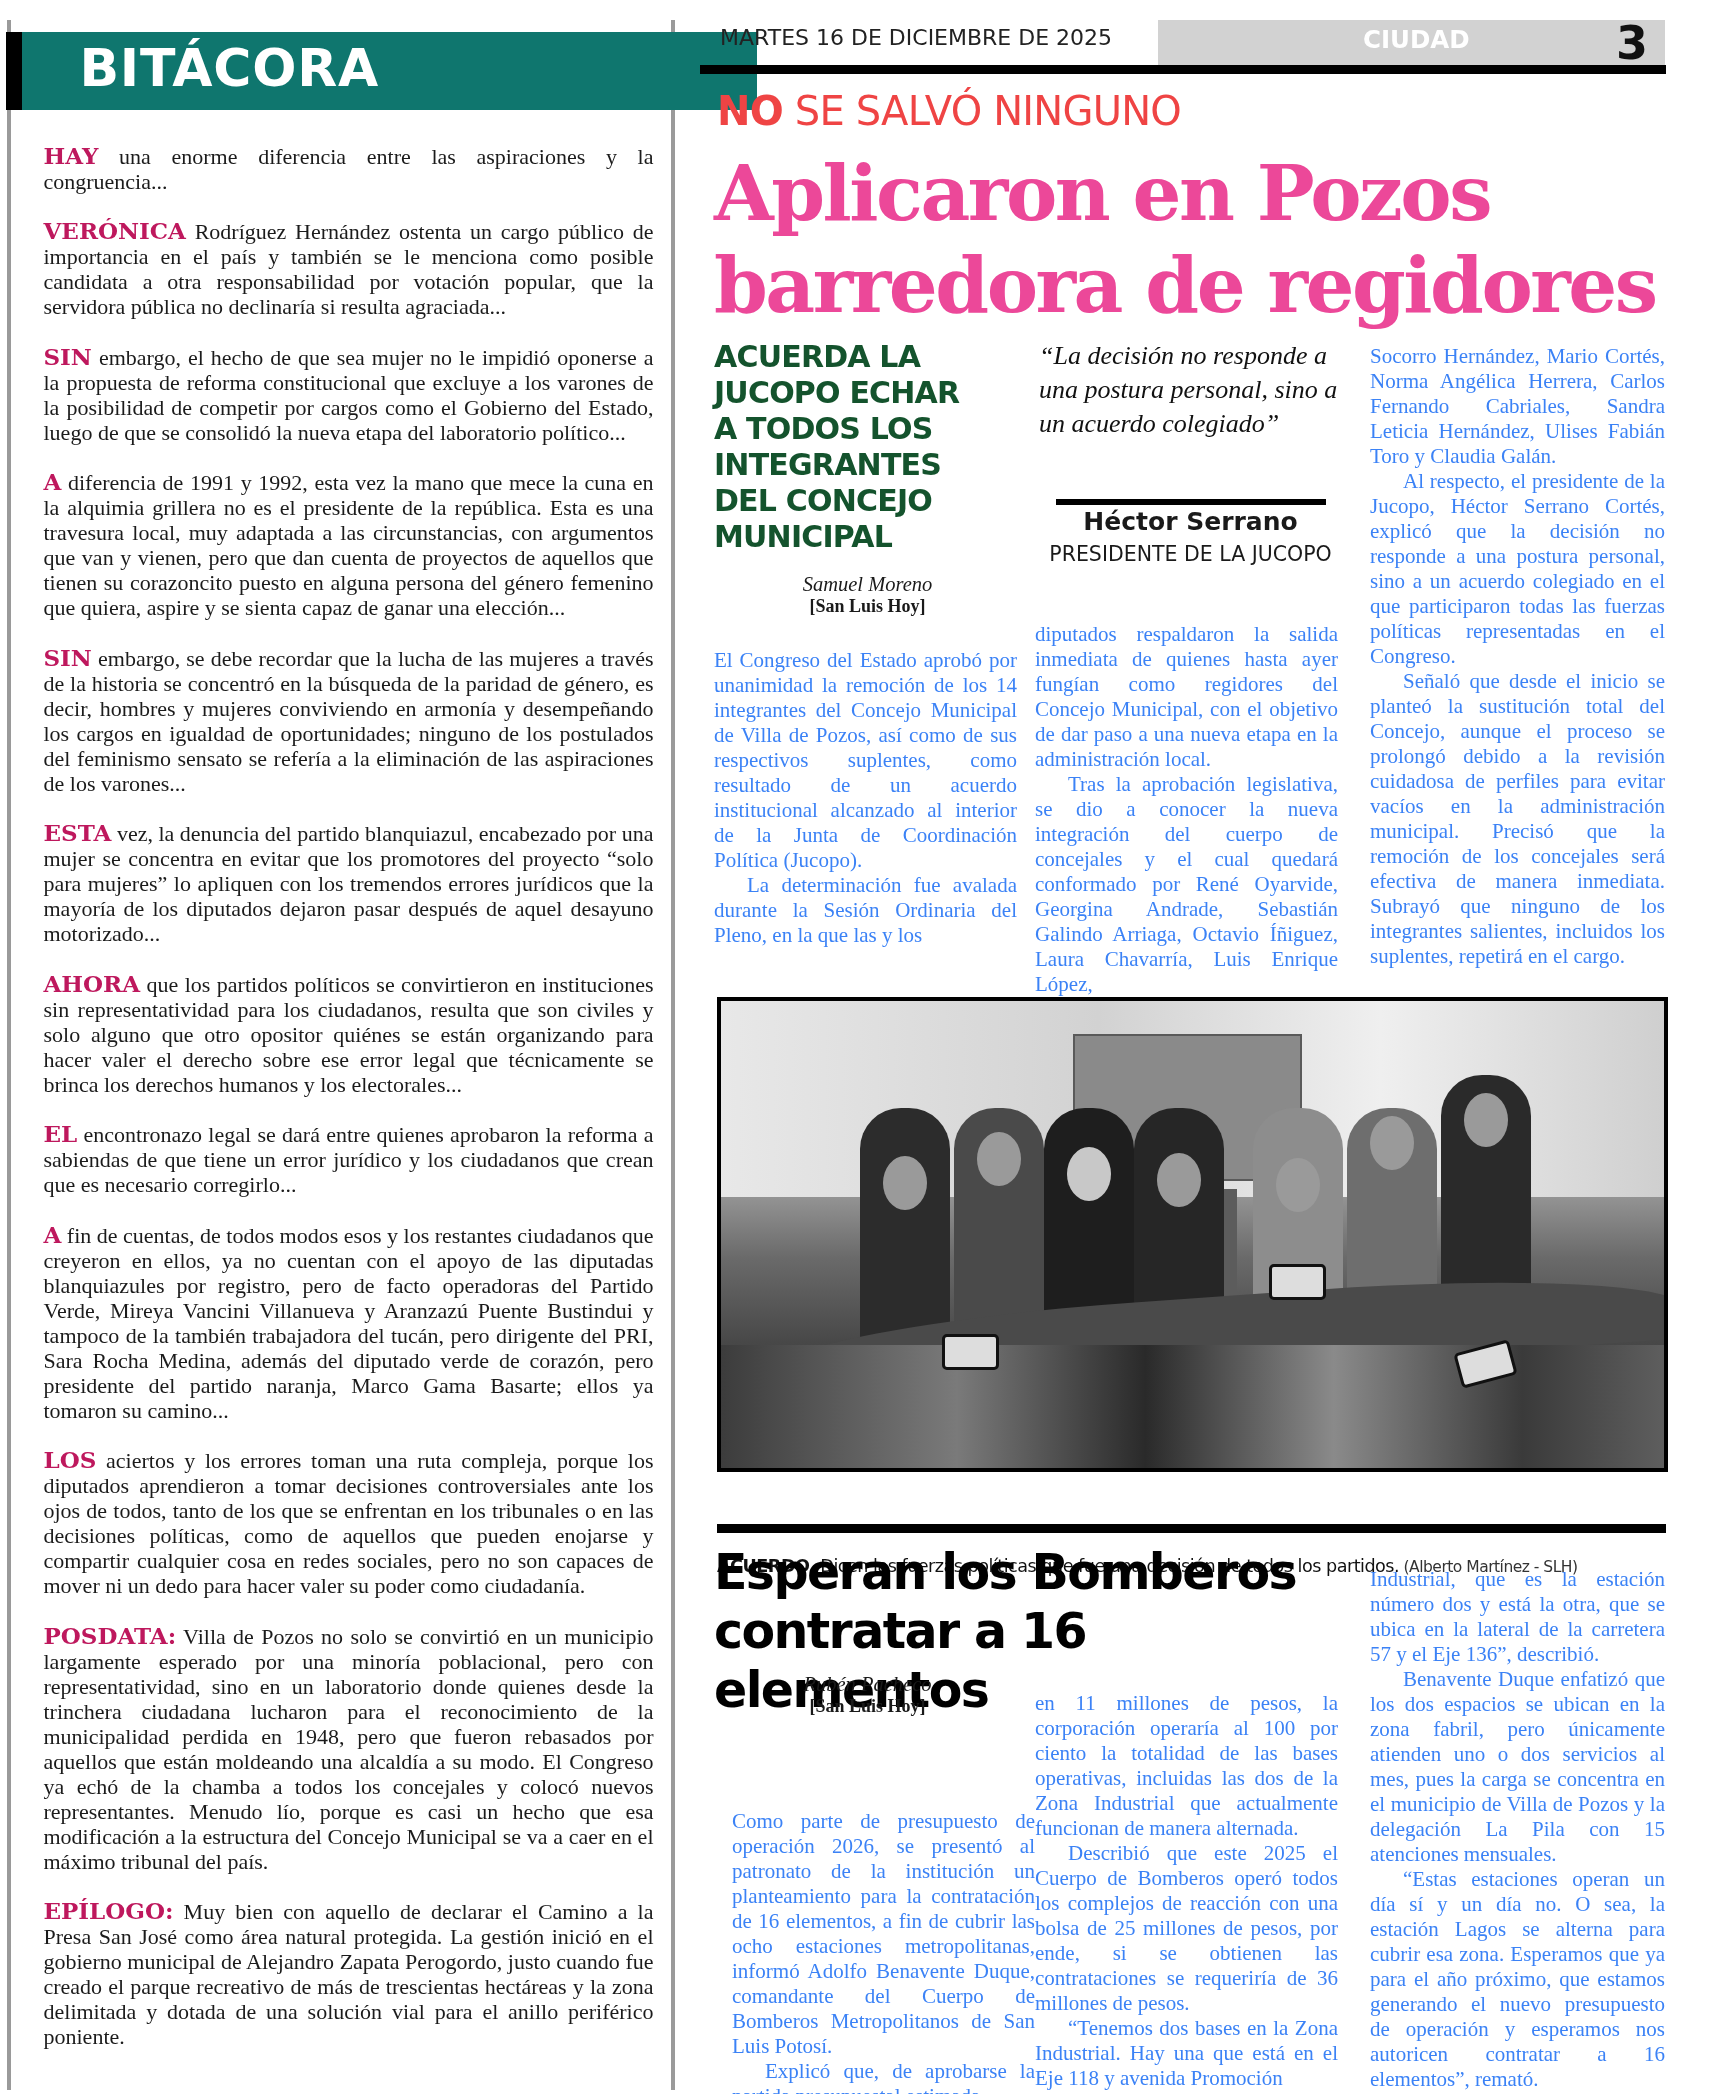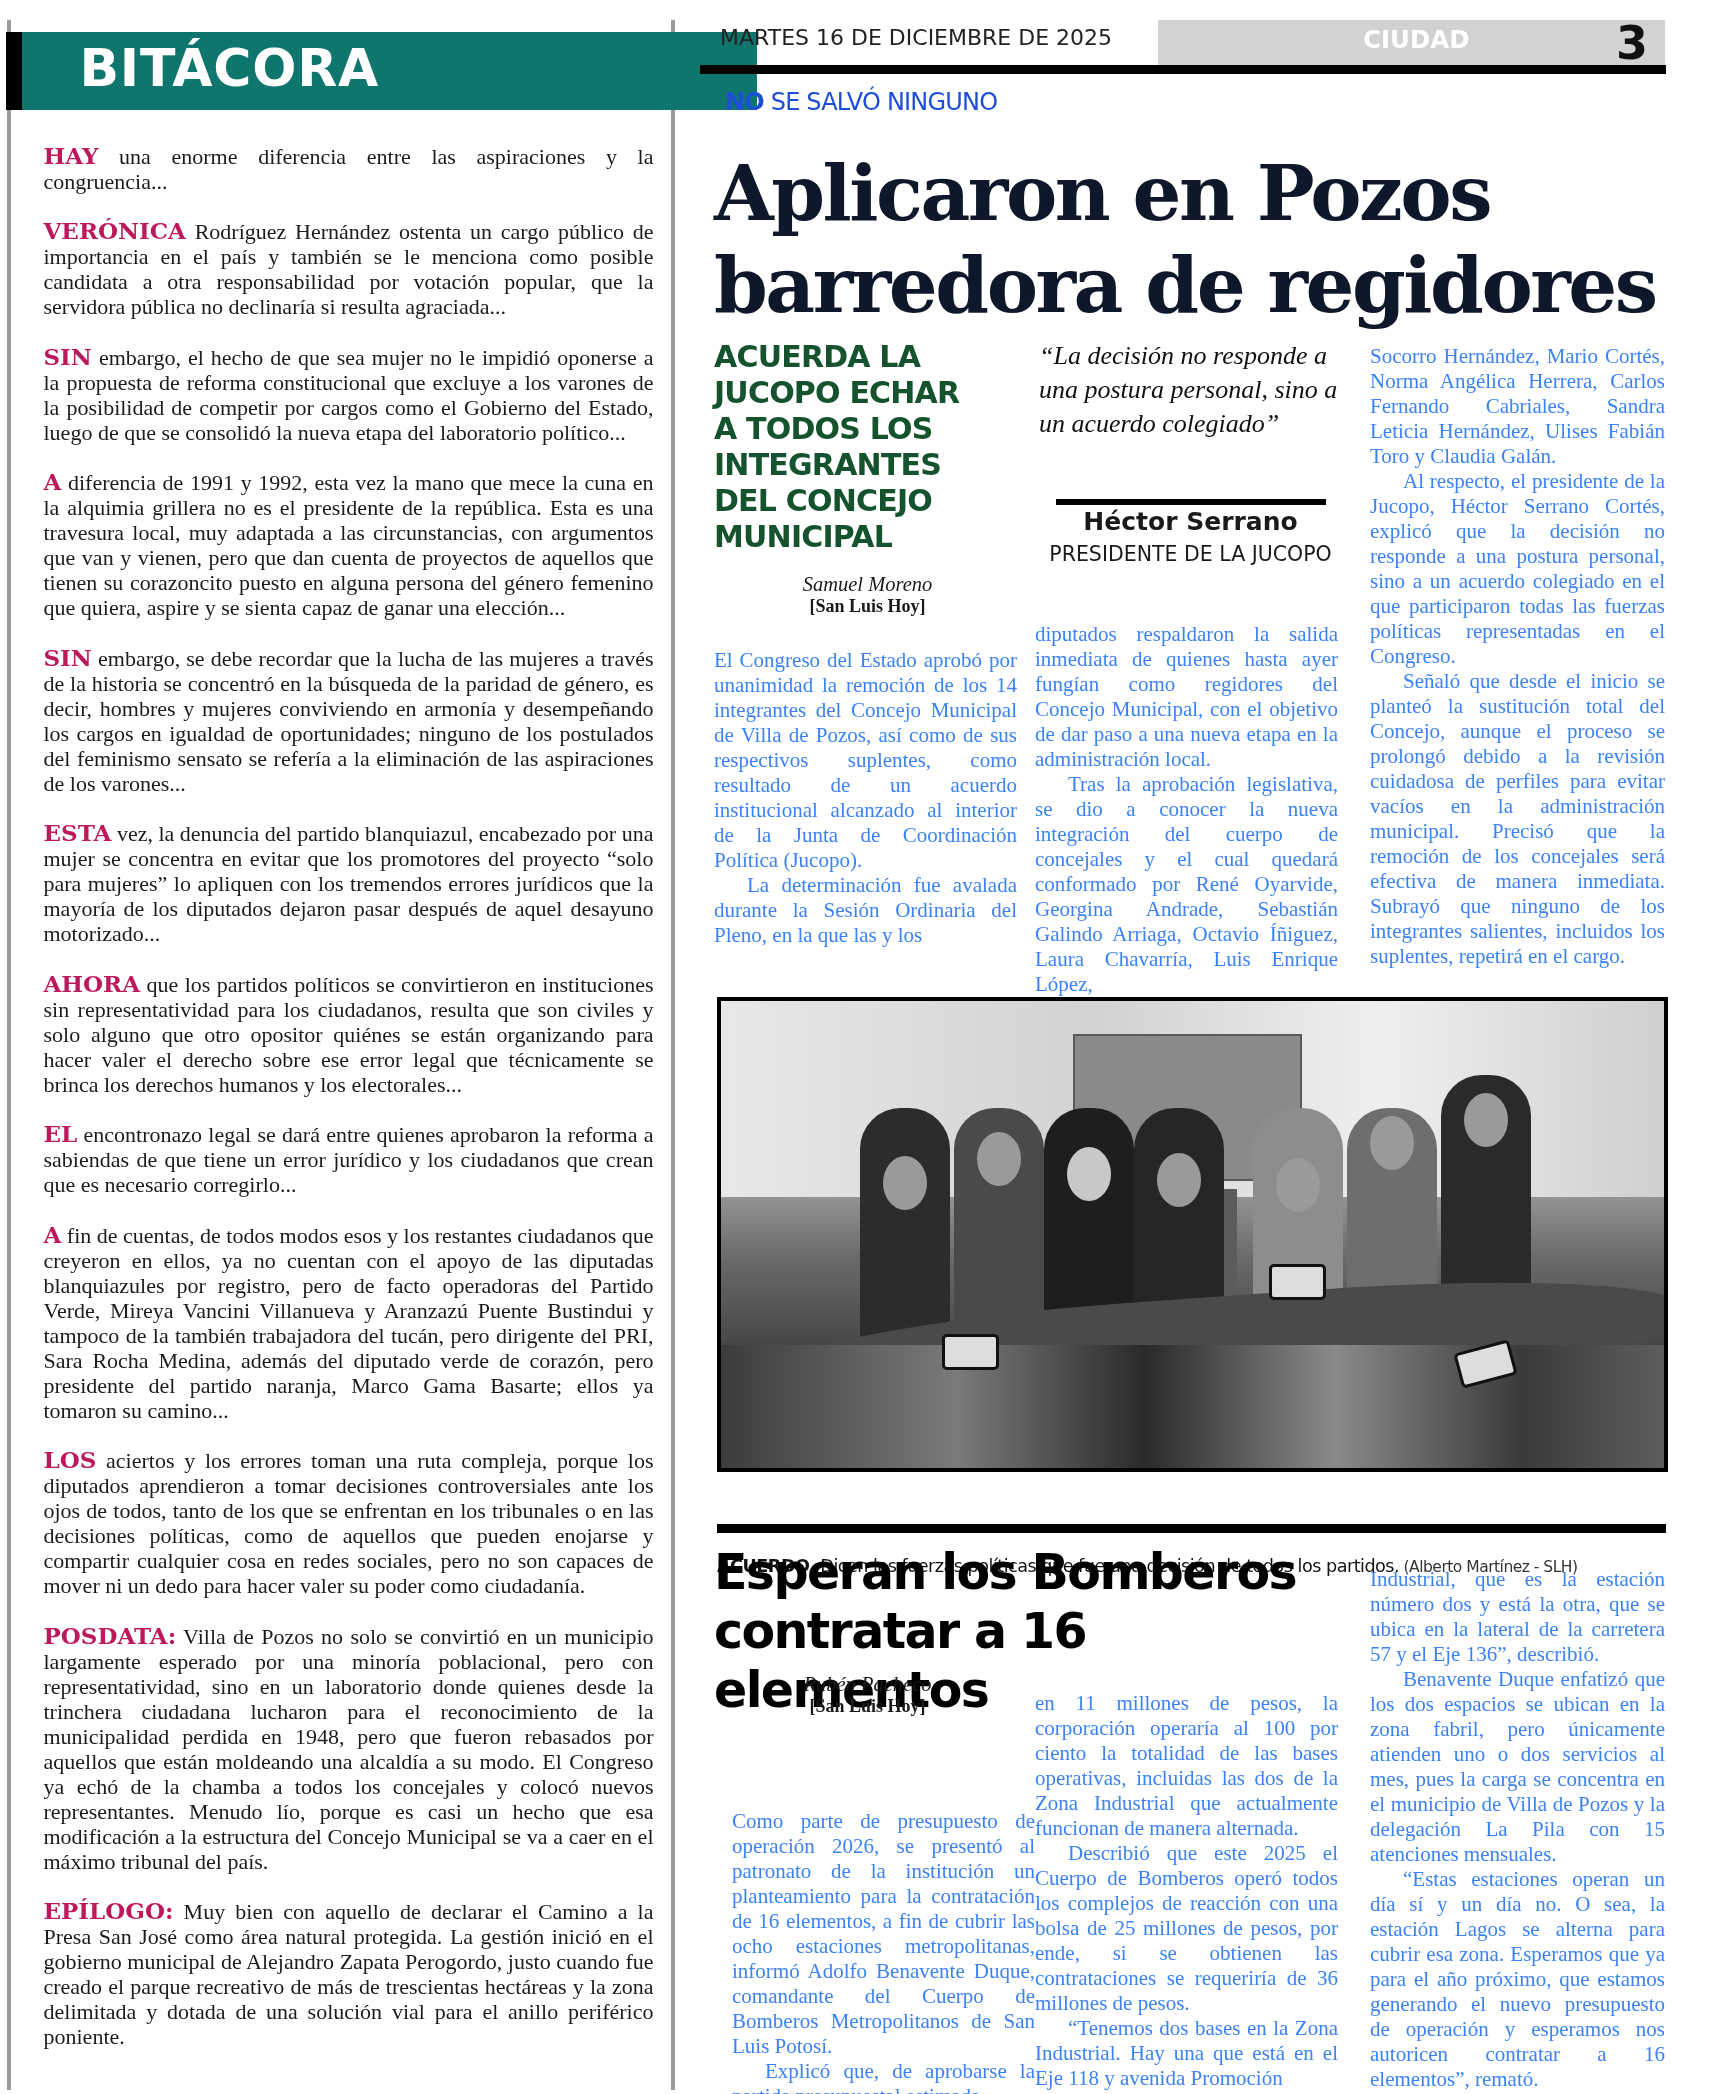--- a/index.html
+++ b/index.html
@@ -47,27 +47,27 @@
     position: absolute; left: 1616px; top: 16.4px;
     font-family: "DejaVu Sans", sans-serif; font-weight: bold; font-size: 46px; color: #111;
   }
   .header-rule {
     position: absolute; left: 700px; top: 65px; width: 966px; height: 9px; background: #000;
   }
 
   
   .kicker {
     position: absolute; left: 717px; top: 88px;
-    font-family: "DejaVu Sans", sans-serif; font-size: 24px; color: #1d4ed8; letter-spacing: -0.8px; margin-left: 8px;
+    font-family: "DejaVu Sans", sans-serif; font-size: 40px; color: #ef4444; letter-spacing: -0.8px;
   }
   .kicker b { font-weight: bold; }
   .headline {
     position: absolute; left: 714px; top: 147px; width: 966px;
     font-family: "DejaVu Serif", serif; font-weight: bold; font-size: 77px; line-height: 92px;
-    color: #0f172a; letter-spacing: -2.5px;
+    color: #ec4899; letter-spacing: -2.5px;
   }
   .subhead {
     position: absolute; left: 714px; top: 339px; width: 262px;
     font-family: "DejaVu Sans", sans-serif; font-size: 30px; line-height: 36px; color: #14532d;
     letter-spacing: -0.8px;
   }
   .byline {
     position: absolute; left: 761px; width: 213px; text-align: right;
     font-family: "Liberation Serif", serif;
   }

